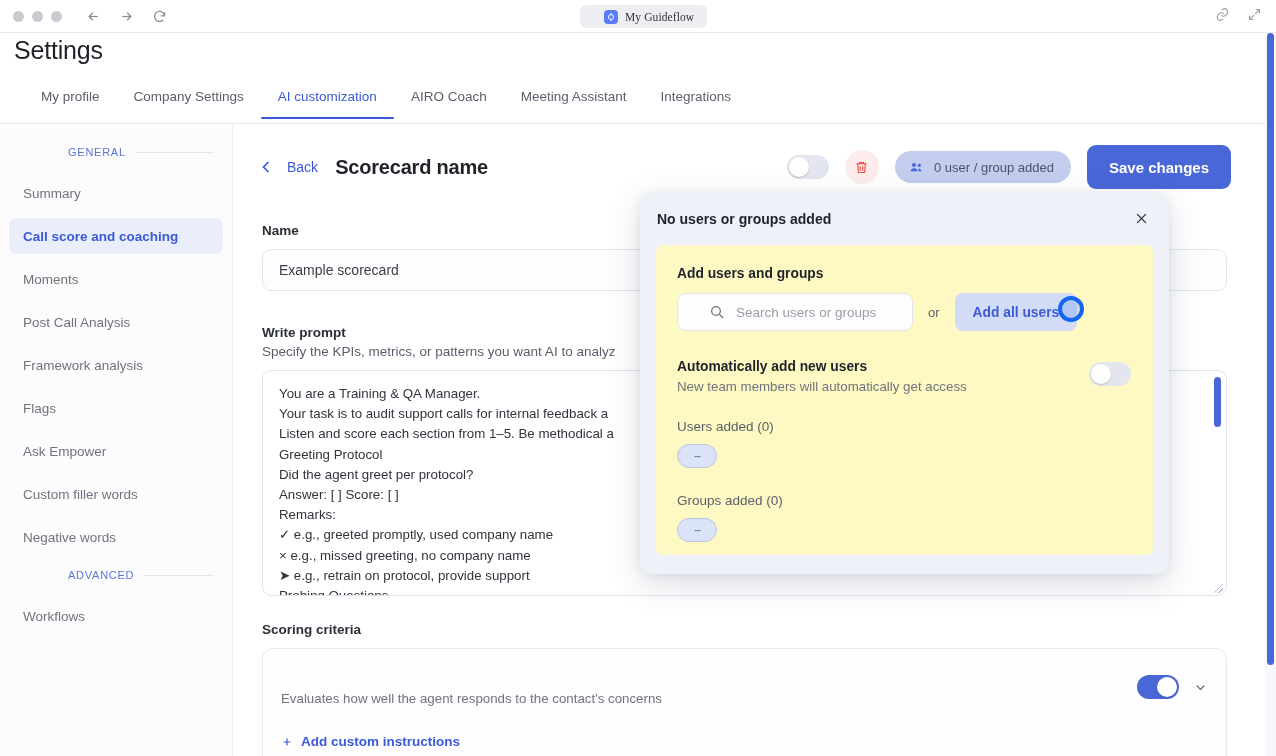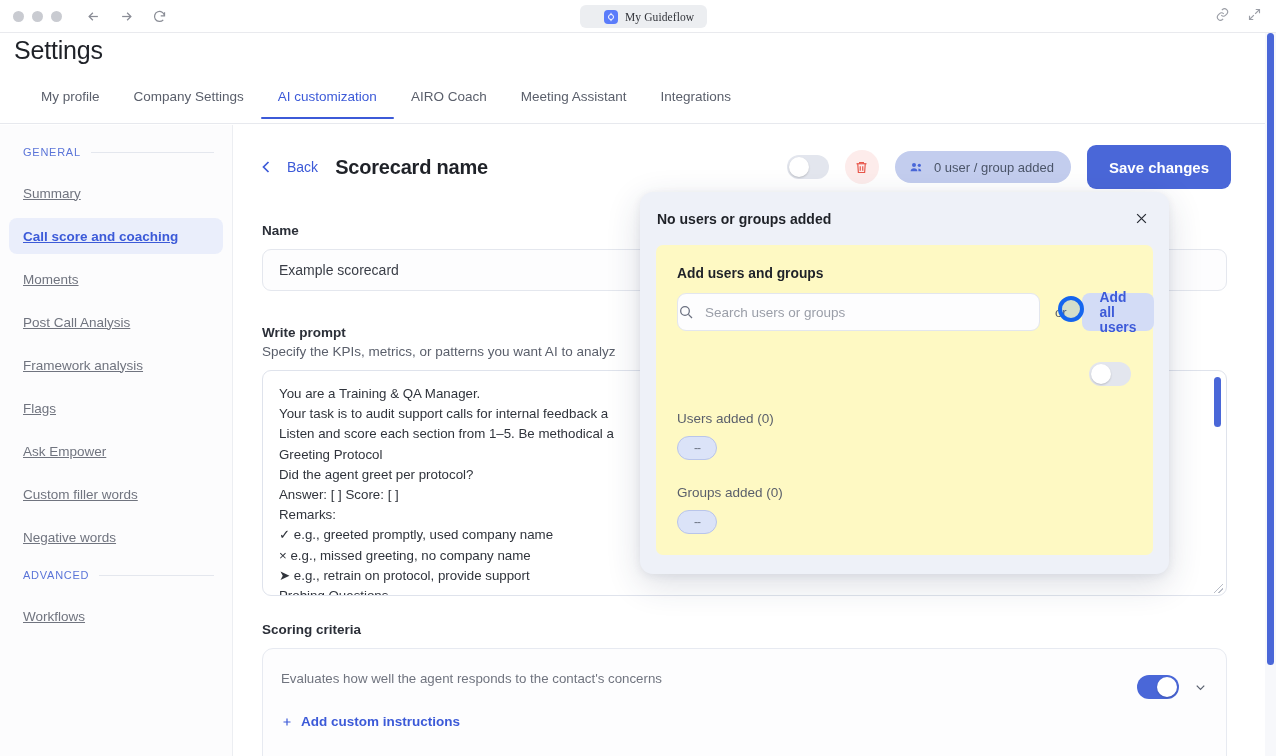--- a/index.html
+++ b/index.html
@@ -64,26 +64,26 @@
   
   .sidebar {
     position: absolute; left: 0; top: 125px; width: 233px; height: 631px;
     background: #fcfcfd; border-right: 1px solid #eceef2;
     padding-top: 21px;
   }
   .side-group {
     display: flex; align-items: center; gap: 10px;
     padding: 0 18px 0 23px; margin-bottom: 17px;
   }
-  .side-group span { font-size: 11px; color: #5a74d8; letter-spacing: .75px; font-weight: 400; }
+  .side-group span { font-size: 11px; color: #5a74d8; letter-spacing: .75px; font-weight: 400; margin-left: 45px; }
   .side-group .rule { flex: 1; height: 1px; background: #e4e7ee; }
   .side-item {
     height: 36px; margin: 0 9px 7px 9px; padding: 0 14px;
     display: flex; align-items: center; border-radius: 8px;
-    font-size: 13.5px; color: #70747f; cursor: pointer; text-decoration: underline;
+    font-size: 13.5px; color: #70747f; cursor: pointer;
   }
   .side-item.active { background: #eaeefb; color: #3c5ad8; font-weight: 700; }
 
   
   .main {
     position: absolute; left: 233px; top: 125px; width: 1032px; height: 631px;
     background: #ffffff; padding: 20px 34px 0 29px;
   }
   .main-head { display: flex; align-items: center; height: 44px; }
   .back-link {
@@ -149,21 +149,21 @@
     background: linear-gradient(135deg, transparent 45%, #b9bdc7 45%, #b9bdc7 55%, transparent 55%),
                 linear-gradient(135deg, transparent 70%, #b9bdc7 70%, #b9bdc7 80%, transparent 80%);
   }
 
   .crit-card {
     margin-top: 11px; width: 965px; min-height: 140px;
     border: 1px solid #e7eaf1; border-radius: 11px; background: #fdfdfe;
     padding: 18px 20px 14px 18px; position: relative;
   }
   .crit-title { font-size: 14px; color: #1f2228; font-weight: 700; }
-  .crit-desc { font-size: 13.3px; color: #70747f; margin-top: 4px; }
+  .crit-desc { font-size: 13.3px; color: #70747f; margin-top: 24px; }
   .crit-right { position: absolute; right: 18px; top: 26px; display: flex; align-items: center; gap: 14px; }
   .add-instr {
     margin-top: 28px; display: flex; align-items: center; gap: 8px;
     font-size: 13.5px; color: #3c5ad8; font-weight: 700; cursor: pointer;
   }
 
   
   .popup {
     position: absolute; left: 640px; top: 192px; width: 529px; height: 382px;
     background: #eef1f8; border-radius: 13px;
@@ -175,22 +175,22 @@
   }
   .popup-head .t { font-size: 14px; color: #1f2228; font-weight: 700; }
   .popup-close { margin-left: auto; color: #2b2f38; cursor: pointer; display:flex; }
   .popup-body {
     margin: 0 16px; background: #fef9c3; border-radius: 7px;
     height: 310px; padding: 21px 22px 0 21px; position: relative;
   }
   .pb-label { font-size: 13.8px; color: #1f2228; font-weight: 700; }
   .srch-row { display: flex; align-items: center; gap: 15px; margin-top: 12px; }
   .srch {
-    flex: none; width: 363px; height: 38px; border: 1px solid #e3e6ee; border-radius: 9px;
-    background: #fdfdfe; display: flex; align-items: center; gap: 11px; padding: 0 0;
+    flex: none; width: 236px; height: 38px; border: 1px solid #e3e6ee; border-radius: 9px;
+    background: #fdfdfe; display: flex; align-items: center; gap: 11px; padding: 0 31px;
   }
   .srch .ph { font-size: 13.5px; color: #9a9ea8; }
   .or-txt { font-size: 13px; color: #5a5f6b; }
   .add-all {
     height: 38px; padding: 0 18px; border-radius: 8px; background: #d3dcf6;
     display: flex; align-items: center; justify-content: center;
     font-size: 13.8px; color: #3c5ad8; font-weight: 700; cursor: pointer; position: relative;
   }
   .auto-row { display: flex; align-items: flex-start; margin-top: 28px; }
   .auto-title { font-size: 13.8px; color: #1f2228; font-weight: 700; }
@@ -411,20 +411,24 @@
             <circle cx="10.5" cy="10.5" r="6.5"></circle>
             <path d="M15.6 15.6L21 21"></path>
           </svg>
         <span class="ph">Search users or groups</span>
       </div>
       <div class="or-txt">or</div>
       <div class="add-all">Add all users</div>
     </div>
 
     <div class="auto-row">
+      <div>
+        <div class="auto-title">Automatically add new users</div>
+        <div class="auto-sub">New team members will automatically get access</div>
+      </div>
       <div class="toggle auto-toggle">
           <div class="knob"></div>
         </div>
     </div>
 
     <div class="added-label">Users added (0)</div>
     <div class="pill">--</div>
 
     <div class="added-label">Groups added (0)</div>
     <div class="pill">--</div>

